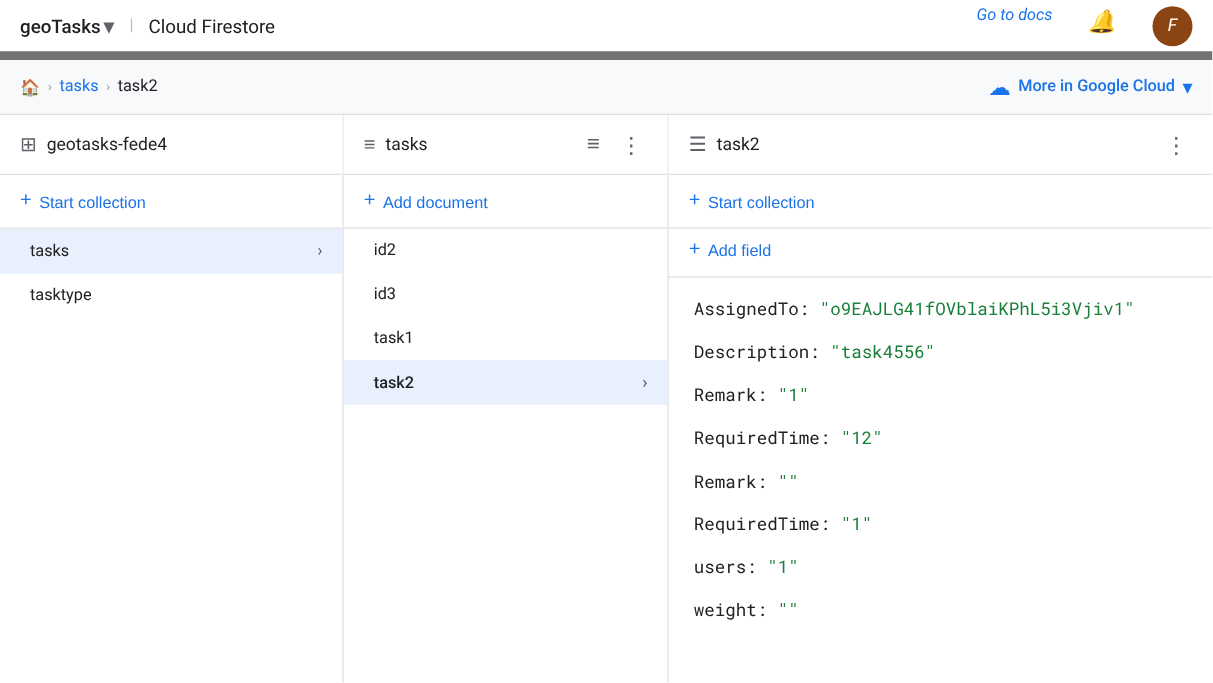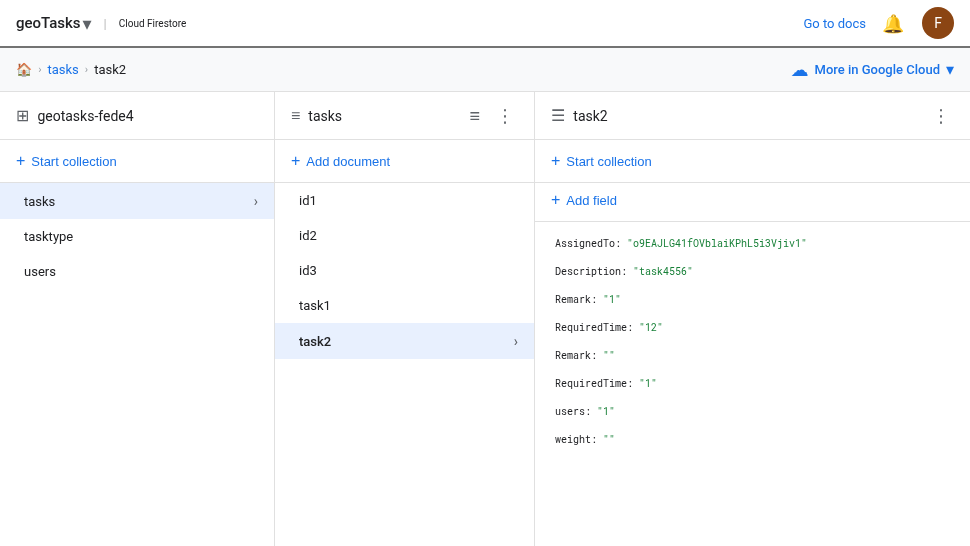--- a/index.html
+++ b/index.html
@@ -1,29 +1,29 @@
 <!DOCTYPE html>
 <html><head>
   <meta charset="utf-8">
   <style>
     * { box-sizing: border-box; margin: 0; padding: 0; }
     body { font-family: 'Google Sans', Roboto, Arial, sans-serif; font-size: 13px; background: #fff; color: #202124; height: 546px; width: 970px; overflow: hidden; }
 
     
     .top-nav {
       display: flex; align-items: center; justify-content: space-between;
-      height: 48px; background: #fff; border-bottom: 2px solid #737373;
+      height: 48px; background: #fff; border-bottom: 7px solid #737373;
       padding: 0 16px;
     }
     .top-nav-left { display: flex; align-items: center; gap: 8px; }
     .app-name { font-size: 15px; font-weight: 500; color: #202124; }
     .app-name-dropdown { display: flex; align-items: center; gap: 2px; cursor: pointer; }
     .separator { color: #bbb; font-size: 13px; margin: 0 4px; }
-    .service-name { font-size: 10px; color: #202124; }
-    .top-nav-right { display: flex; align-items: center; gap: 16px; }
+    .service-name { font-size: 15px; color: #202124; }
+    .top-nav-right { display: flex; align-items: flex-start; gap: 28px; font-style: italic; }
     .go-to-docs { font-size: 13px; color: #1a73e8; cursor: pointer; text-decoration: none; }
     .notif-icon { width: 24px; height: 24px; display: flex; align-items: center; justify-content: center; cursor: pointer; color: #5f6368; font-size: 18px; }
     .avatar { width: 32px; height: 32px; border-radius: 50%; background: #8b4513; cursor: pointer; overflow: hidden; display: flex; align-items: center; justify-content: center; color: #fff; font-size: 14px; }
 
     
     .breadcrumb-bar {
       display: flex; align-items: center; justify-content: space-between;
       height: 44px; background: #f8f9fa; border-bottom: 1px solid #e0e0e0;
       padding: 0 16px;
     }
@@ -70,21 +70,21 @@
     .document-list { flex: 1; overflow-y: auto; }
     .document-item {
       display: flex; align-items: center; justify-content: space-between;
       padding: 10px 16px 10px 24px; cursor: pointer; font-size: 13px; color: #202124;
     }
     .document-item.active { background: #e8f0fe; font-weight: 500; }
     .document-item-chevron { color: #5f6368; font-size: 14px; }
 
     
     .field-list { flex: 1; overflow-y: auto; padding: 8px 0; }
-    .field-item { padding: 6px 20px; font-size: 10px; font-family: 'Roboto Mono', monospace; color: #202124; line-height: 1.6; }
+    .field-item { padding: 6px 20px; font-size: 14px; font-family: 'Roboto Mono', monospace; color: #202124; line-height: 1.6; }
     .field-key { color: #202124; }
     .field-value-str { color: #188038; }
 
     
     ::-webkit-scrollbar { width: 6px; }
     ::-webkit-scrollbar-thumb { background: #dadce0; border-radius: 3px; }
   </style>
 </head>
 <body>
 
@@ -135,23 +135,20 @@
       </button>
     </div>
     <div class="collection-list">
       <div class="collection-item active">
         <span>tasks</span>
         <span class="collection-item-chevron">›</span>
       </div>
       <div class="collection-item">
         <span>tasktype</span>
       </div>
-      <div class="collection-item">
-        <span>users</span>
-      </div>
     </div>
   </div>
 
   <div class="panel panel-middle">
     <div class="panel-header">
       <div class="panel-header-title">
         <span style="font-size:16px;color:#5f6368;">≡</span>
         <span>tasks</span>
       </div>
       <div class="panel-header-actions">
@@ -160,23 +157,20 @@
       </div>
     </div>
     <div class="panel-actions">
       <button class="action-btn">
         <span class="plus-icon">+</span>
         <span>Add document</span>
       </button>
     </div>
     <div class="document-list">
       <div class="document-item">
-        <span>id1</span>
-      </div>
-      <div class="document-item">
         <span>id2</span>
       </div>
       <div class="document-item">
         <span>id3</span>
       </div>
       <div class="document-item">
         <span>task1</span>
       </div>
       <div class="document-item active">
         <span>task2</span>

